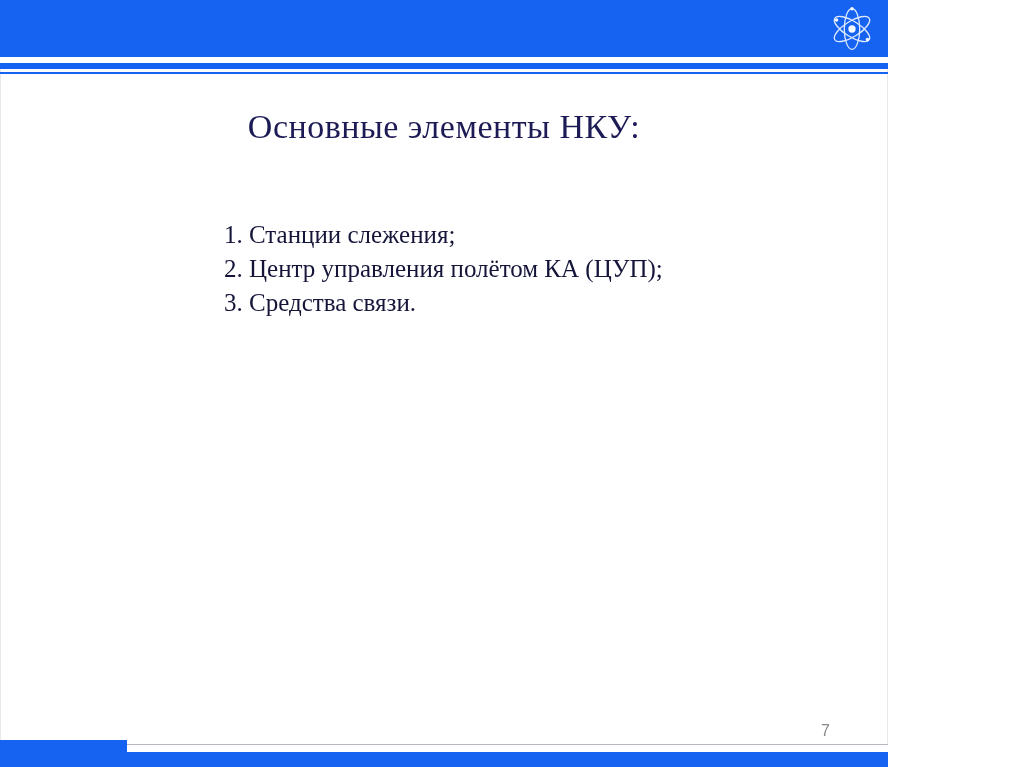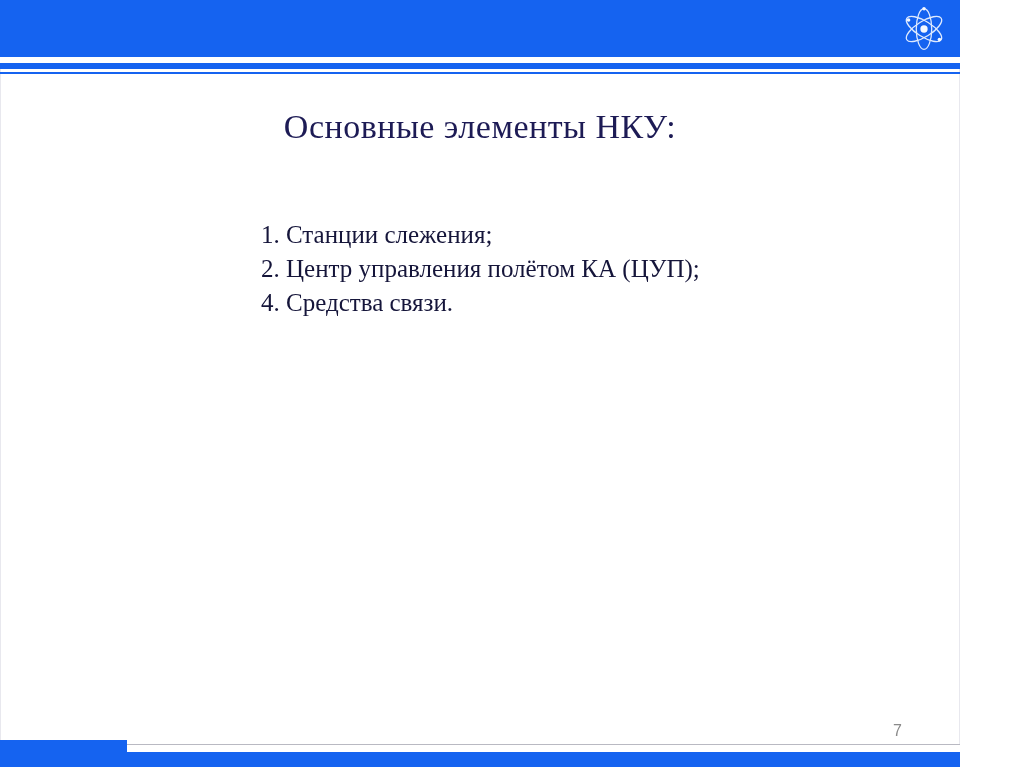--- a/index.html
+++ b/index.html
@@ -2,21 +2,21 @@
 <html style="--accent: #1563f0; --title-color: #1d1b55; --body-color: #15153a; --pagenum-color: #8a8a8a;"><head>
 <meta charset="utf-8">
 <style>
   html, body {
     margin: 0;
     padding: 0;
     background: #ffffff;
   }
   .slide {
     position: relative;
-    width: 960px;
+    width: 888px;
     height: 767px;
     background: #ffffff;
     overflow: hidden;
     font-family: "Liberation Serif", serif;
     box-shadow: inset 1px 0 0 #e8e8ee, inset -1px 0 0 #e8e8ee;
   }
   
   .banner {
     position: absolute;
     top: 0; left: 0; right: 0;
@@ -60,21 +60,20 @@
     color: var(--title-color, #1d1b55);
     letter-spacing: 0.5px;
   }
   .list {
     position: absolute;
     top: 218px;
     left: 224px;
     color: var(--body-color, #15153a);
     font-size: 25px;
     line-height: 34px;
-    margin-left: 37px;
   }
   .list-item {
     white-space: nowrap;
   }
   
   .page-number {
     position: absolute;
     right: 58px;
     bottom: 27px;
     font-family: "Liberation Sans", sans-serif;
@@ -128,21 +127,21 @@
 
   <div class="sep-gap"></div>
   <div class="sep-thick"></div>
   <div class="sep-thin"></div>
 
   <div class="title">Основные элементы НКУ:</div>
 
   <div class="list">
     <div class="list-item">1. Станции слежения;</div>
     <div class="list-item">2. Центр управления полётом КА (ЦУП);</div>
-    <div class="list-item">4. Средства связи.</div>
+    <div class="list-item">3. Средства связи.</div>
   </div>
 
   <div class="page-number">7</div>
   <div class="bottom-left-block"></div>
   <div class="bottom-strip"></div>
   <div class="bottom-bar"></div>
 
 </div>
 
 </body></html>

